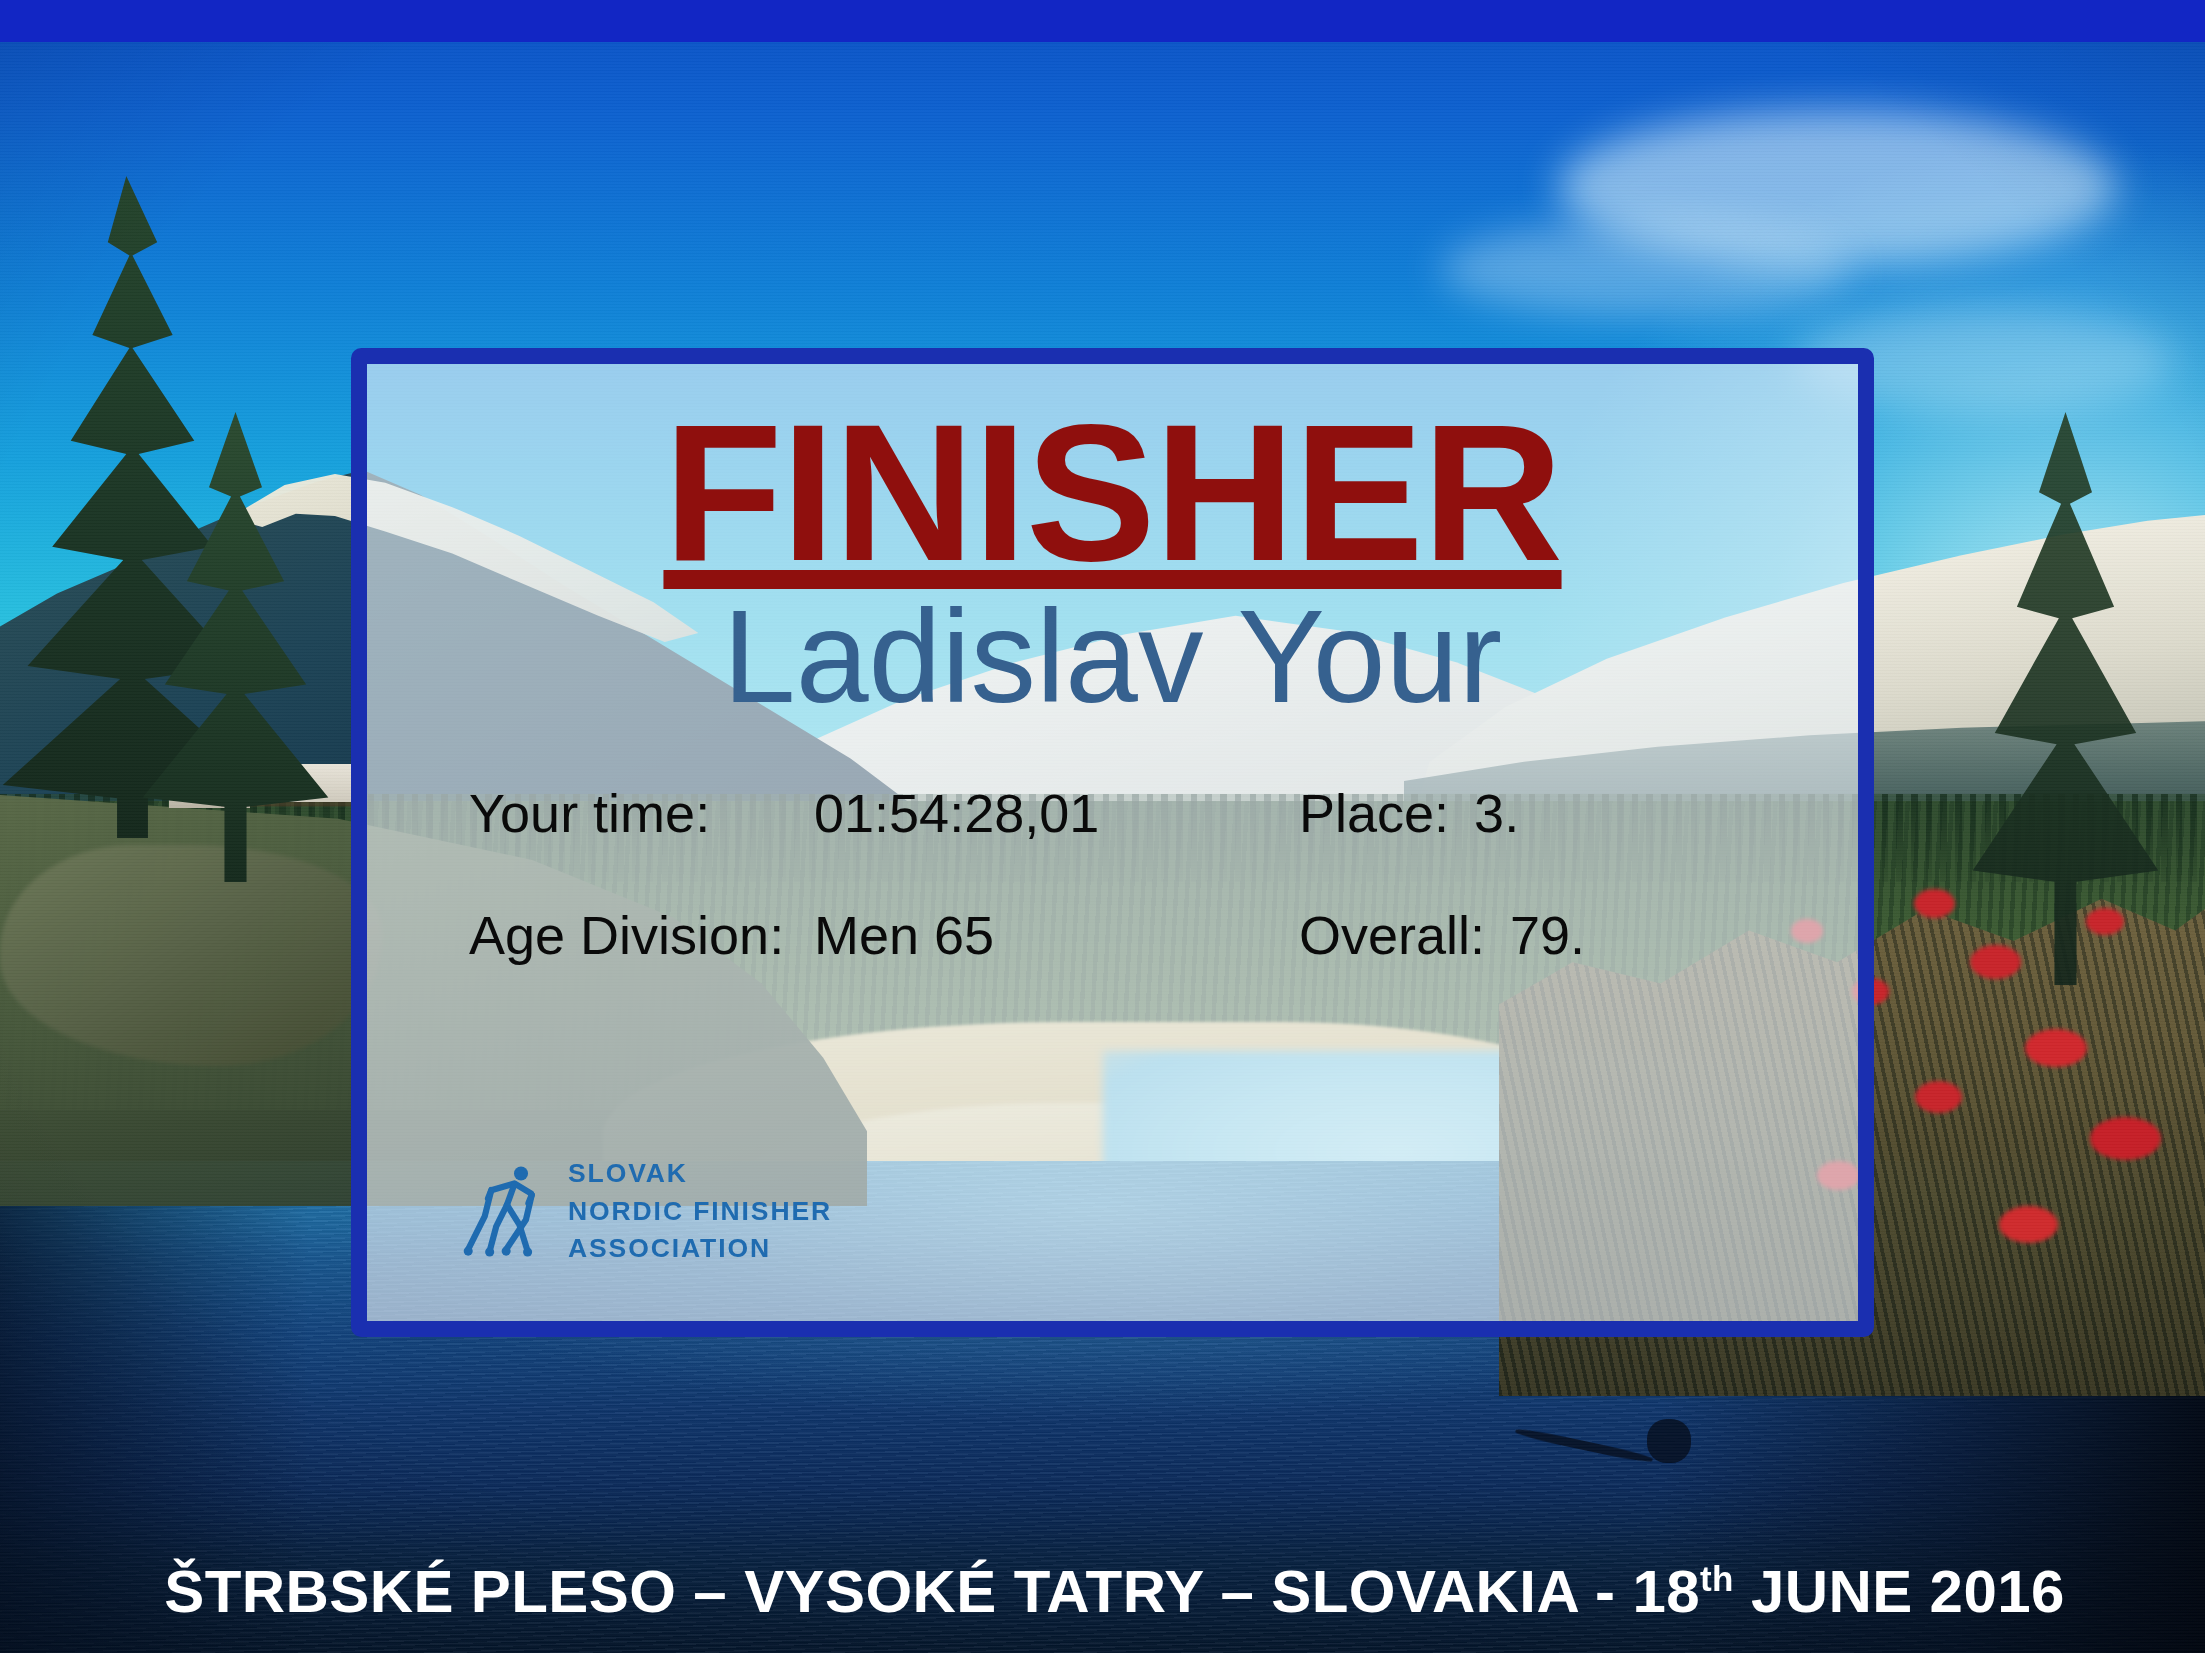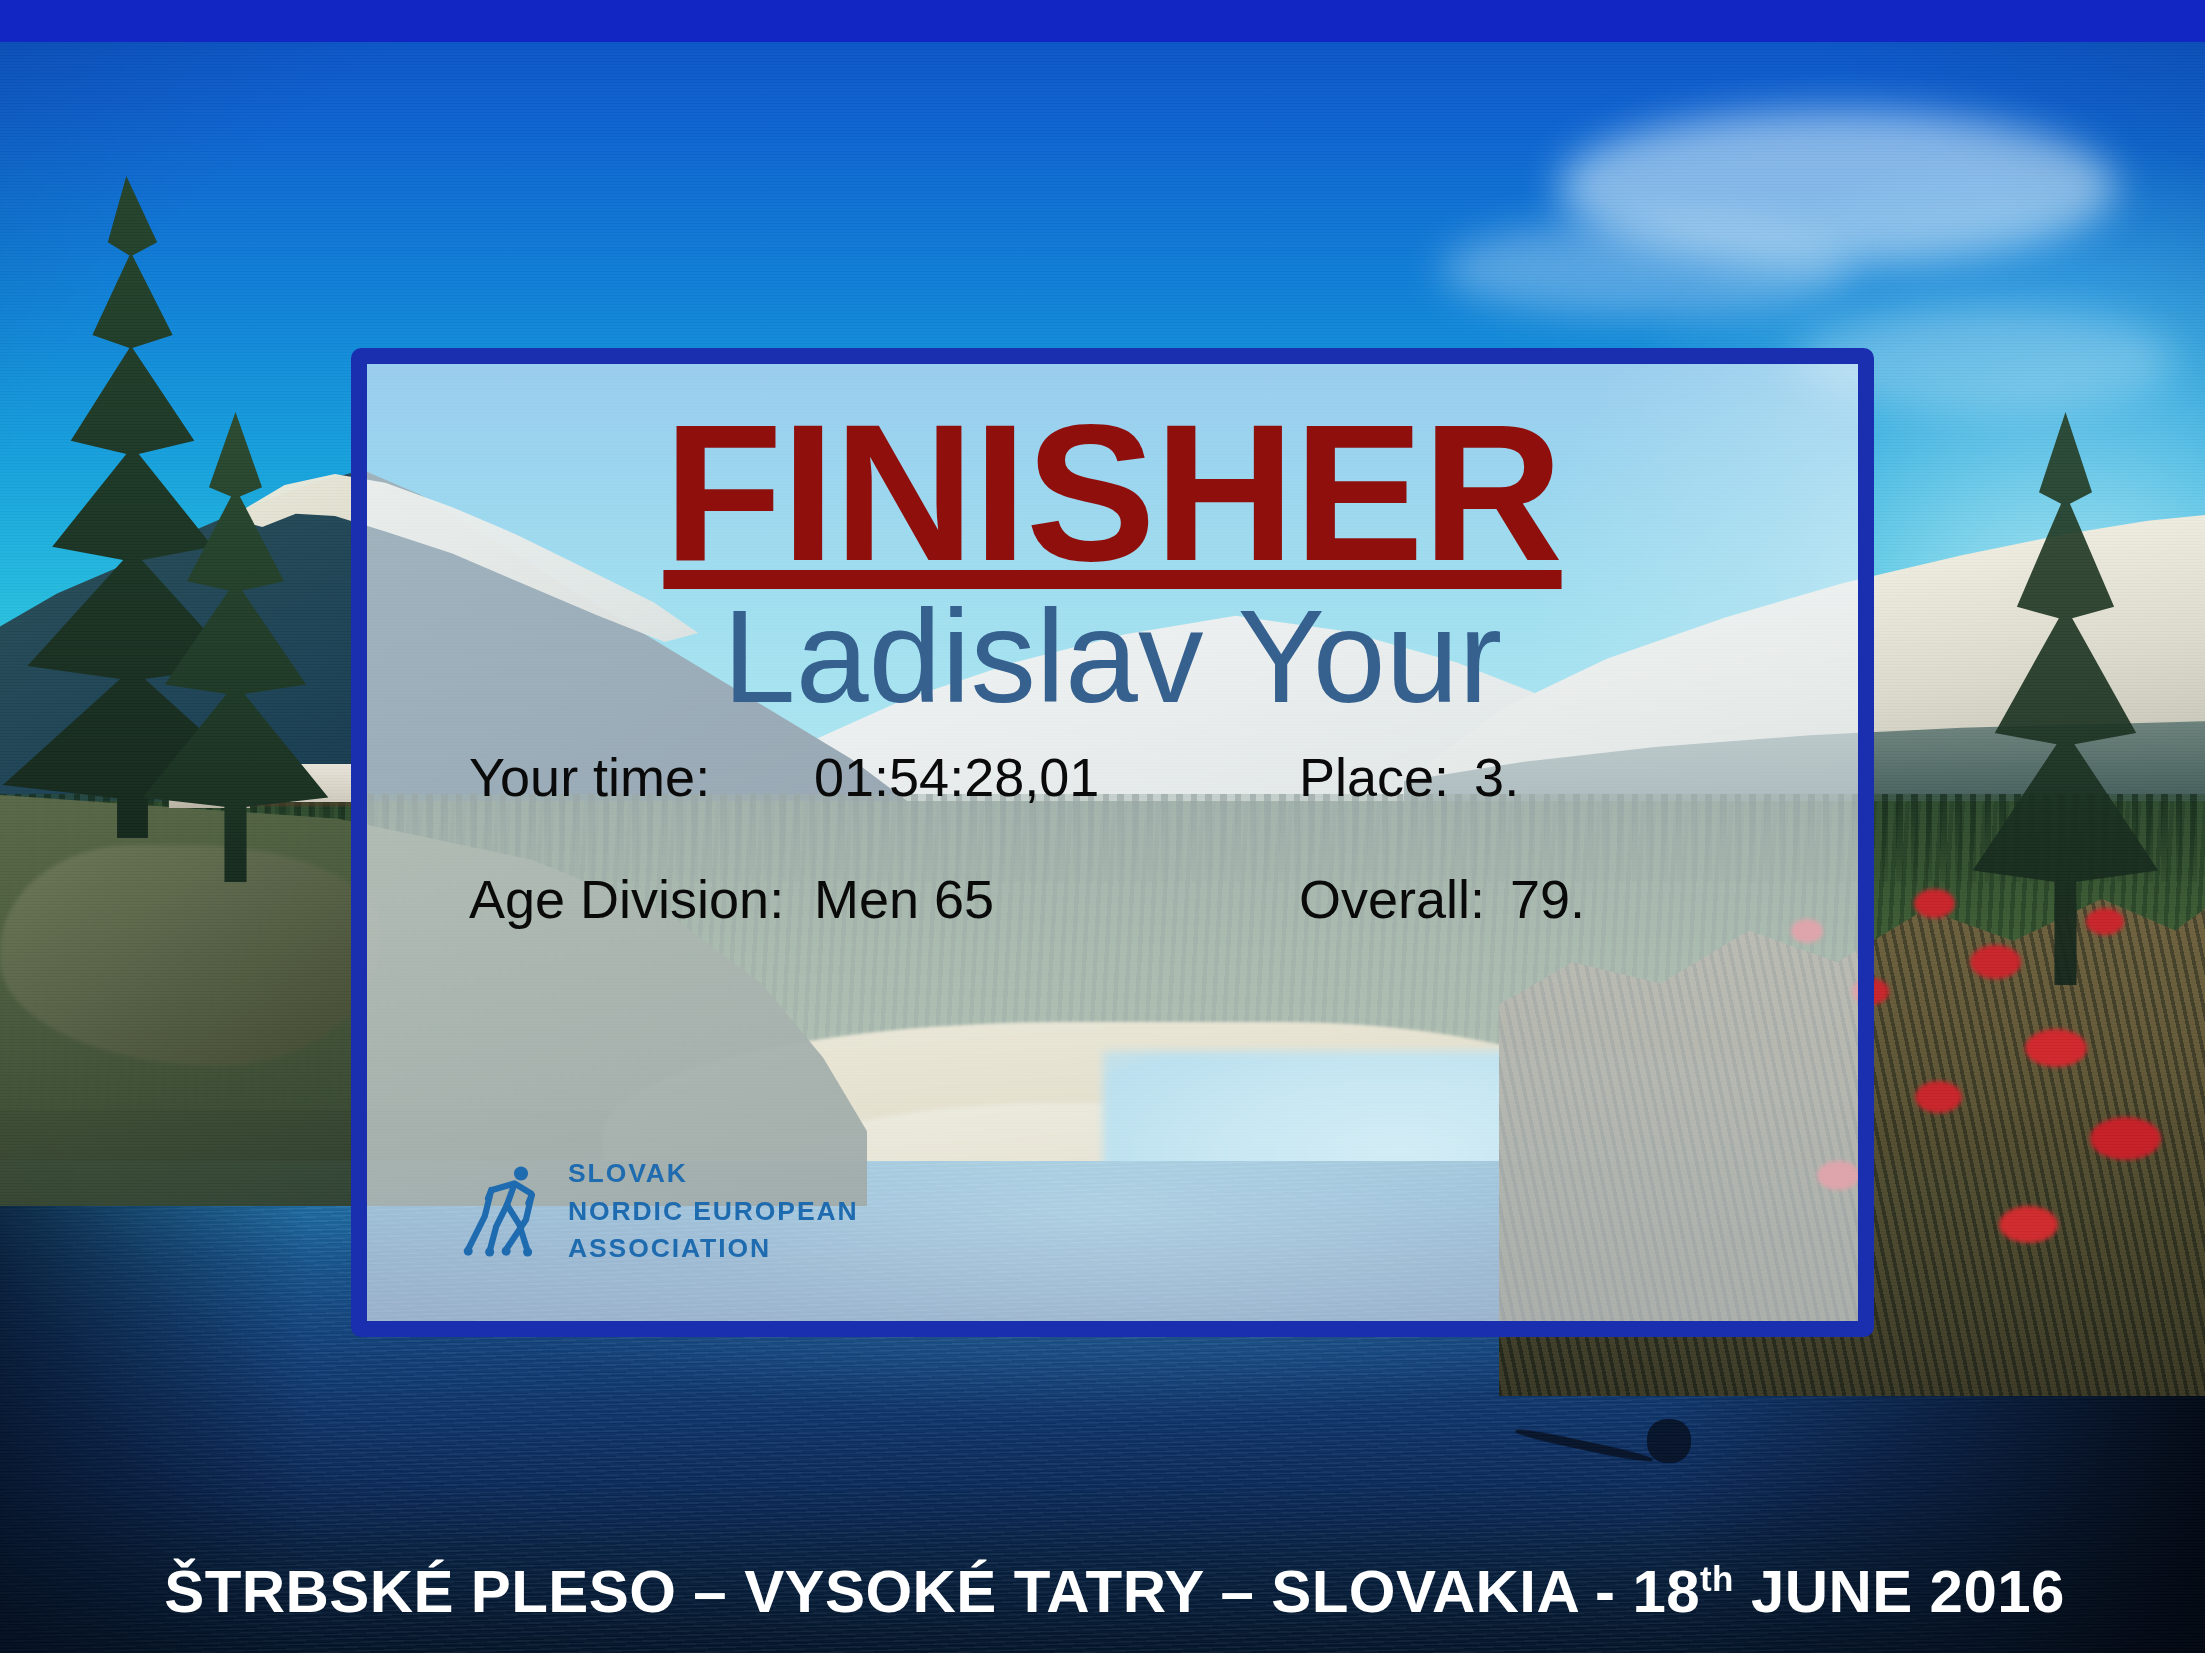--- a/index.html
+++ b/index.html
@@ -283,21 +283,21 @@
   }
   .athlete-name{
     margin-top:4.4px;
     text-align:center;
     color:#36618f;
     font-size:131px;
     font-weight:normal;
     line-height:1;
   }
   .details{
-    margin-top:28px;
+    margin-top:64px;
     padding-left:51px;
     color:#0a0a0a;
     font-size:54px;
     line-height:1;
   }
   .detail-row{
     display:flex;align-items:baseline;
     white-space:nowrap;
   }
   .detail-row + .detail-row{margin-top:68px;}
@@ -444,21 +444,21 @@
               <path d="M93 40 L89 50"></path>
             </g>
             <circle cx="16" cy="108" r="5.5" fill="#1f6bb0"></circle>
             <circle cx="62" cy="108" r="5.5" fill="#1f6bb0"></circle>
             <circle cx="42" cy="109" r="5.5" fill="#1f6bb0"></circle>
             <circle cx="88" cy="109" r="5.5" fill="#1f6bb0"></circle>
           </svg>
         </span>
         <span class="logo-text">
           <span>SLOVAK</span><br>
-          <span>NORDIC EUROPEAN</span><br>
+          <span>NORDIC FINISHER</span><br>
           <span>ASSOCIATION</span>
         </span>
       </div>
 
     </div>
   </div>
 
   <div class="footer">
     <span>ŠTRBSKÉ PLESO – VYSOKÉ TATRY – SLOVAKIA - 18</span><sup>th</sup><span> JUNE 2016</span>
   </div>

